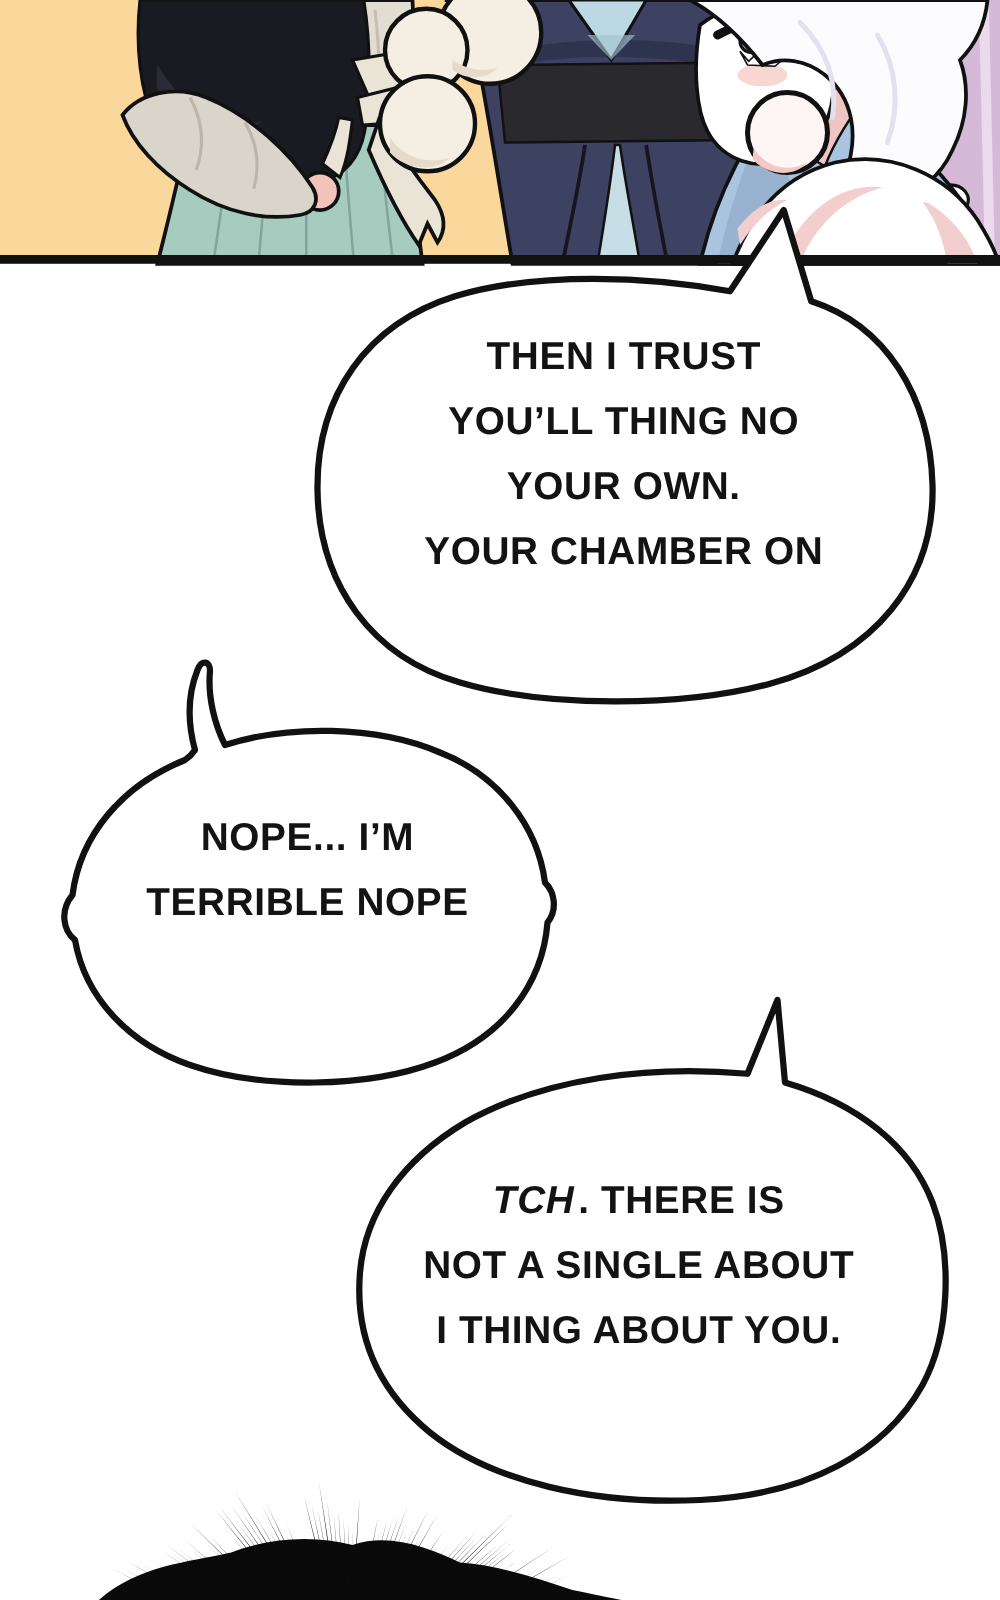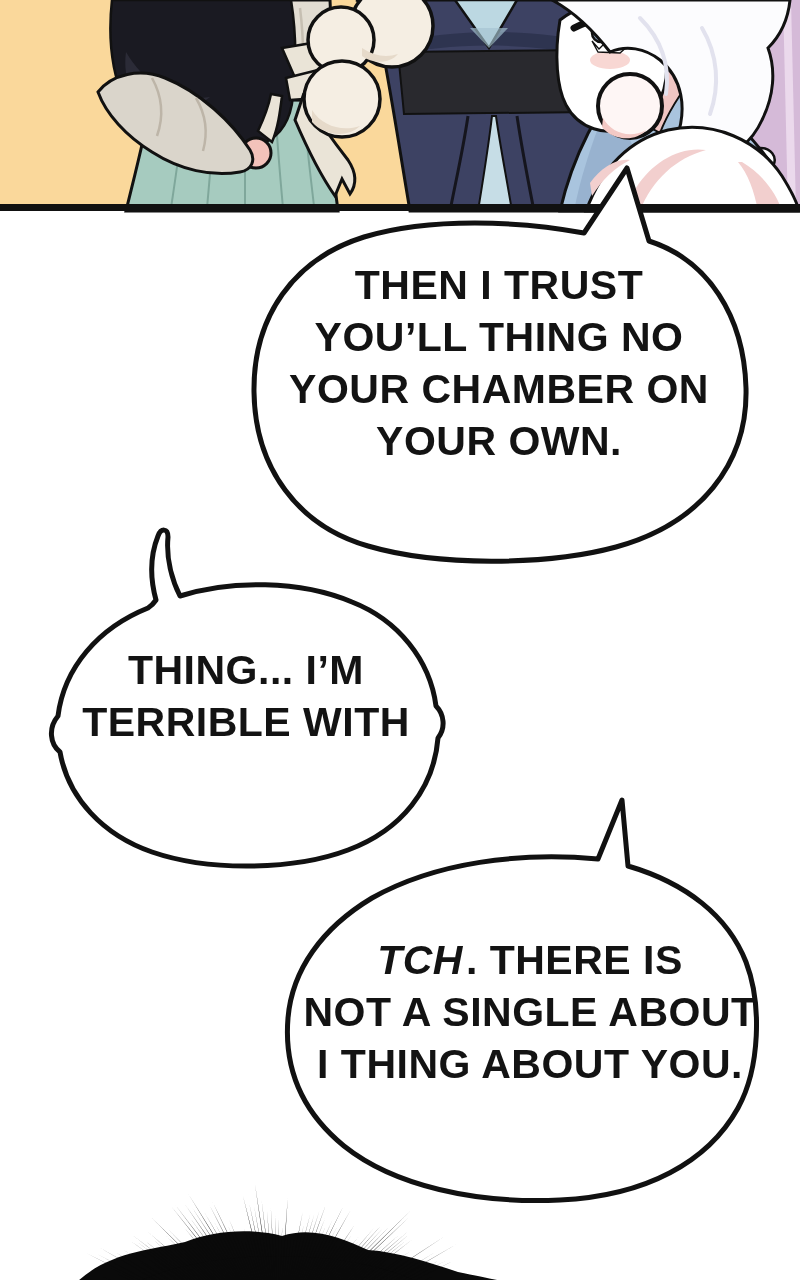--- a/index.html
+++ b/index.html
@@ -3,27 +3,27 @@
 <meta charset="utf-8">
 <style>
   html,body{margin:0;padding:0;background:#ffffff;}
   #stage{
     position:relative;width:800px;height:1280px;background:#ffffff;overflow:hidden;
     font-family:"Liberation Sans",sans-serif;
   }
   #art{position:absolute;left:0;top:0;width:800px;height:1280px;display:block;}
   .bubble-text{
     position:absolute;z-index:5;text-align:center;color:#131313;
-    font-weight:700;font-size:41px;line-height:52px;letter-spacing:.5px;
+    font-weight:700;font-size:31px;line-height:52px;letter-spacing:.5px;
     white-space:nowrap;
   }
   .bubble-text .line{display:block;}
   #b1-text{left:260px;top:259px;width:478px;}
   #b2-text{left:52px;top:644px;width:388px;}
-  #b3-text{left:299px;top:934px;width:462px;}
+  #b3-text{left:280px;top:934px;width:462px;}
   .tch{font-style:italic;font-weight:800;padding-right:3px;}
 </style>
 </head>
 <body>
 
 <div id="stage">
 
   <svg id="art" viewBox="0 0 800 1280" aria-hidden="true">
 
     <g>
@@ -162,27 +162,27 @@
     <g>
       <path fill="#0A0A0A" d="M 78 1281 C 110 1252 150 1250 185 1242 C 215 1230 252 1228 282 1236 C 312 1226 342 1238 368 1250 C 398 1252 428 1262 458 1272 C 478 1276 492 1279 502 1281 Z"></path>
       <ellipse cx="278" cy="1318" rx="172" ry="62" fill="#0A0A0A"></ellipse>
       <path id="burst-spikes" fill="#0A0A0A" d="M216.5 1330.0L107.8 1300.7L216.3 1331.0ZM216.7 1329.1L148.7 1306.0L216.6 1329.6ZM217.0 1327.8L116.8 1293.7L216.8 1328.6ZM217.3 1326.7L122.1 1291.0L217.1 1327.4ZM217.7 1325.6L114.2 1284.5L217.5 1326.3ZM218.1 1324.5L102.4 1276.4L217.8 1325.3ZM218.5 1323.4L125.0 1280.7L218.3 1324.1ZM219.0 1322.3L116.0 1273.6L218.7 1323.0ZM219.5 1321.2L106.0 1265.7L219.2 1321.9ZM220.1 1320.0L86.1 1253.1L219.7 1320.9ZM220.7 1319.0L97.2 1254.1L220.2 1319.8ZM221.2 1318.1L134.1 1268.1L220.9 1318.6ZM222.0 1316.9L98.6 1247.1L221.4 1317.7ZM222.6 1315.9L113.8 1251.3L222.1 1316.7ZM223.3 1314.9L138.9 1261.6L222.8 1315.6ZM224.1 1313.8L122.5 1249.3L223.5 1314.6ZM224.8 1312.9L152.0 1263.4L224.3 1313.6ZM225.6 1311.9L138.8 1252.5L225.0 1312.6ZM226.4 1311.0L150.9 1257.1L225.9 1311.6ZM227.3 1310.0L128.7 1239.6L226.7 1310.7ZM228.2 1309.1L136.6 1241.5L227.6 1309.7ZM229.1 1308.2L131.6 1234.4L228.5 1308.8ZM230.0 1307.3L142.7 1238.9L229.4 1307.9ZM231.0 1306.5L156.2 1245.6L230.4 1306.9ZM232.0 1305.6L150.4 1237.6L231.4 1306.1ZM233.0 1304.7L147.1 1231.2L232.4 1305.3ZM234.0 1304.0L171.3 1247.6L233.5 1304.4ZM235.1 1303.1L169.7 1242.8L234.5 1303.6ZM236.3 1302.3L165.5 1235.2L235.6 1302.8ZM237.5 1301.5L150.8 1217.1L236.6 1302.1ZM238.6 1300.8L167.3 1228.4L237.8 1301.3ZM239.7 1300.1L189.5 1246.7L239.0 1300.5ZM240.9 1299.4L189.5 1242.7L240.2 1299.8ZM242.1 1298.7L195.9 1245.6L241.4 1299.1ZM243.4 1298.1L183.5 1226.8L242.5 1298.5ZM244.8 1297.4L171.6 1206.7L243.7 1297.9ZM246.0 1296.8L175.0 1204.6L245.0 1297.3ZM247.2 1296.2L190.1 1218.1L246.4 1296.6ZM248.6 1295.7L184.4 1203.5L247.6 1296.1ZM249.9 1295.1L192.4 1208.0L249.0 1295.5ZM251.3 1294.6L187.9 1193.2L250.2 1295.0ZM252.6 1294.2L204.2 1212.0L251.7 1294.5ZM253.9 1293.7L214.2 1222.1L253.1 1294.0ZM255.4 1293.3L209.0 1203.9L254.4 1293.6ZM256.8 1292.8L212.6 1201.7L255.8 1293.2ZM258.1 1292.5L228.0 1225.7L257.3 1292.7ZM259.6 1292.1L229.2 1219.4L258.6 1292.4ZM261.0 1291.8L240.5 1238.8L260.2 1292.0ZM262.4 1291.5L244.4 1240.3L261.6 1291.7ZM263.9 1291.2L243.5 1227.2L263.0 1291.4ZM265.3 1291.0L248.0 1230.3L264.5 1291.1ZM267.0 1290.8L243.0 1195.8L265.8 1290.9ZM268.4 1290.6L249.2 1203.1L267.4 1290.7ZM269.8 1290.4L254.1 1206.4L268.9 1290.5ZM271.4 1290.3L254.9 1183.7L270.3 1290.4ZM272.8 1290.2L261.6 1199.8L271.9 1290.2ZM274.3 1290.1L266.9 1210.5L273.4 1290.1ZM275.8 1290.0L270.8 1207.5L274.9 1290.1ZM277.3 1290.0L275.0 1215.1L276.4 1290.0ZM278.8 1290.0L278.8 1218.0L277.9 1290.0ZM280.2 1290.0L282.3 1225.2L279.4 1290.0ZM281.9 1290.1L287.8 1197.3L280.8 1290.0ZM283.2 1290.2L288.2 1236.7L282.5 1290.1ZM284.7 1290.3L291.2 1238.4L283.9 1290.2ZM286.2 1290.4L294.3 1238.8L285.4 1290.3ZM287.8 1290.6L302.7 1212.0L286.8 1290.5ZM289.2 1290.8L304.1 1223.6L288.4 1290.7ZM290.7 1291.0L310.3 1213.9L289.8 1290.9ZM292.2 1291.3L314.4 1213.9L291.3 1291.1ZM293.6 1291.5L319.6 1210.4L292.7 1291.4ZM295.1 1291.8L326.3 1203.5L294.2 1291.6ZM296.5 1292.2L325.3 1217.7L295.7 1292.0ZM297.9 1292.5L326.4 1224.6L297.2 1292.3ZM299.3 1292.9L332.6 1219.7L298.5 1292.7ZM300.8 1293.3L343.6 1205.8L299.9 1293.0ZM302.1 1293.7L336.8 1227.4L301.4 1293.5ZM303.6 1294.2L350.8 1209.8L302.6 1293.9ZM304.9 1294.7L340.2 1235.0L304.1 1294.4ZM306.2 1295.2L337.3 1245.5L305.5 1294.9ZM307.7 1295.8L355.6 1223.6L306.7 1295.4ZM308.9 1296.3L351.7 1235.1L308.1 1295.9ZM310.1 1296.9L348.0 1245.3L309.5 1296.5ZM311.5 1297.5L359.4 1235.4L310.7 1297.1ZM312.7 1298.1L359.6 1240.1L312.0 1297.8ZM314.0 1298.8L374.0 1228.1L313.2 1298.4ZM315.2 1299.5L382.8 1223.4L314.4 1299.0ZM316.4 1300.1L383.2 1228.0L315.6 1299.7ZM317.6 1300.9L390.1 1225.7L316.8 1300.4ZM318.8 1301.7L410.8 1210.4L317.9 1301.1ZM319.9 1302.4L409.3 1216.9L319.0 1301.8ZM320.9 1303.1L385.1 1243.1L320.3 1302.7ZM322.0 1304.0L400.5 1233.6L321.3 1303.4ZM323.1 1304.8L408.5 1231.0L322.3 1304.2ZM324.1 1305.7L409.4 1234.2L323.4 1305.0ZM325.1 1306.5L406.7 1240.1L324.4 1305.9ZM326.1 1307.5L412.2 1239.6L325.4 1306.7ZM327.0 1308.2L383.6 1263.3L326.4 1307.7ZM327.9 1309.1L386.3 1264.1L327.4 1308.7ZM328.8 1310.1L412.4 1249.6L328.2 1309.5ZM329.6 1311.0L408.3 1255.3L329.1 1310.5ZM330.6 1312.1L445.0 1235.9L329.9 1311.3ZM331.2 1313.0L409.8 1260.3L330.8 1312.4ZM332.0 1314.0L417.5 1258.8L331.6 1313.4ZM332.8 1315.0L436.2 1251.6L332.3 1314.4ZM333.5 1316.1L457.3 1243.8L333.0 1315.3ZM334.1 1317.1L430.7 1261.0L333.7 1316.4ZM334.8 1318.1L441.4 1259.1L334.4 1317.4ZM335.4 1319.2L447.0 1259.9L335.0 1318.4ZM336.0 1320.3L455.9 1259.5L335.6 1319.5ZM336.5 1321.3L414.6 1280.7L336.2 1320.7ZM337.0 1322.4L432.7 1276.5L336.7 1321.7ZM337.5 1323.4L397.1 1293.3L337.2 1322.9ZM337.9 1324.5L402.2 1294.2L337.7 1324.0ZM338.3 1325.7L433.5 1286.8L338.1 1325.0ZM338.7 1326.8L437.5 1289.4L338.5 1326.1ZM339.0 1328.0L443.6 1291.6L338.8 1327.2ZM339.3 1329.2L472.3 1288.6L339.1 1328.3ZM339.6 1330.2L448.4 1299.3L339.4 1329.5ZM339.8 1331.5L482.7 1297.2L339.6 1330.5ZM340.0 1332.5L444.7 1309.7L339.9 1331.8Z"></path>
     </g>
   </svg>
 
   <div id="b1-text" class="bubble-text">
     <span class="line">THEN I TRUST</span>
     <span class="line">YOU’LL THING NO</span>
+    <span class="line">YOUR OWN.</span>
     <span class="line">YOUR CHAMBER ON</span>
-    <span class="line">YOUR OWN.</span>
   </div>
 
   <div id="b2-text" class="bubble-text">
-    <span class="line">THING... I’M</span>
-    <span class="line">TERRIBLE WITH</span>
+    <span class="line">NOPE... I’M</span>
+    <span class="line">TERRIBLE NOPE</span>
   </div>
 
   <div id="b3-text" class="bubble-text">
     <span class="line"><span class="tch">TCH</span><span>. THERE IS</span></span>
     <span class="line">NOT A SINGLE ABOUT</span>
     <span class="line">I THING ABOUT YOU.</span>
   </div>
 
 </div>
 

